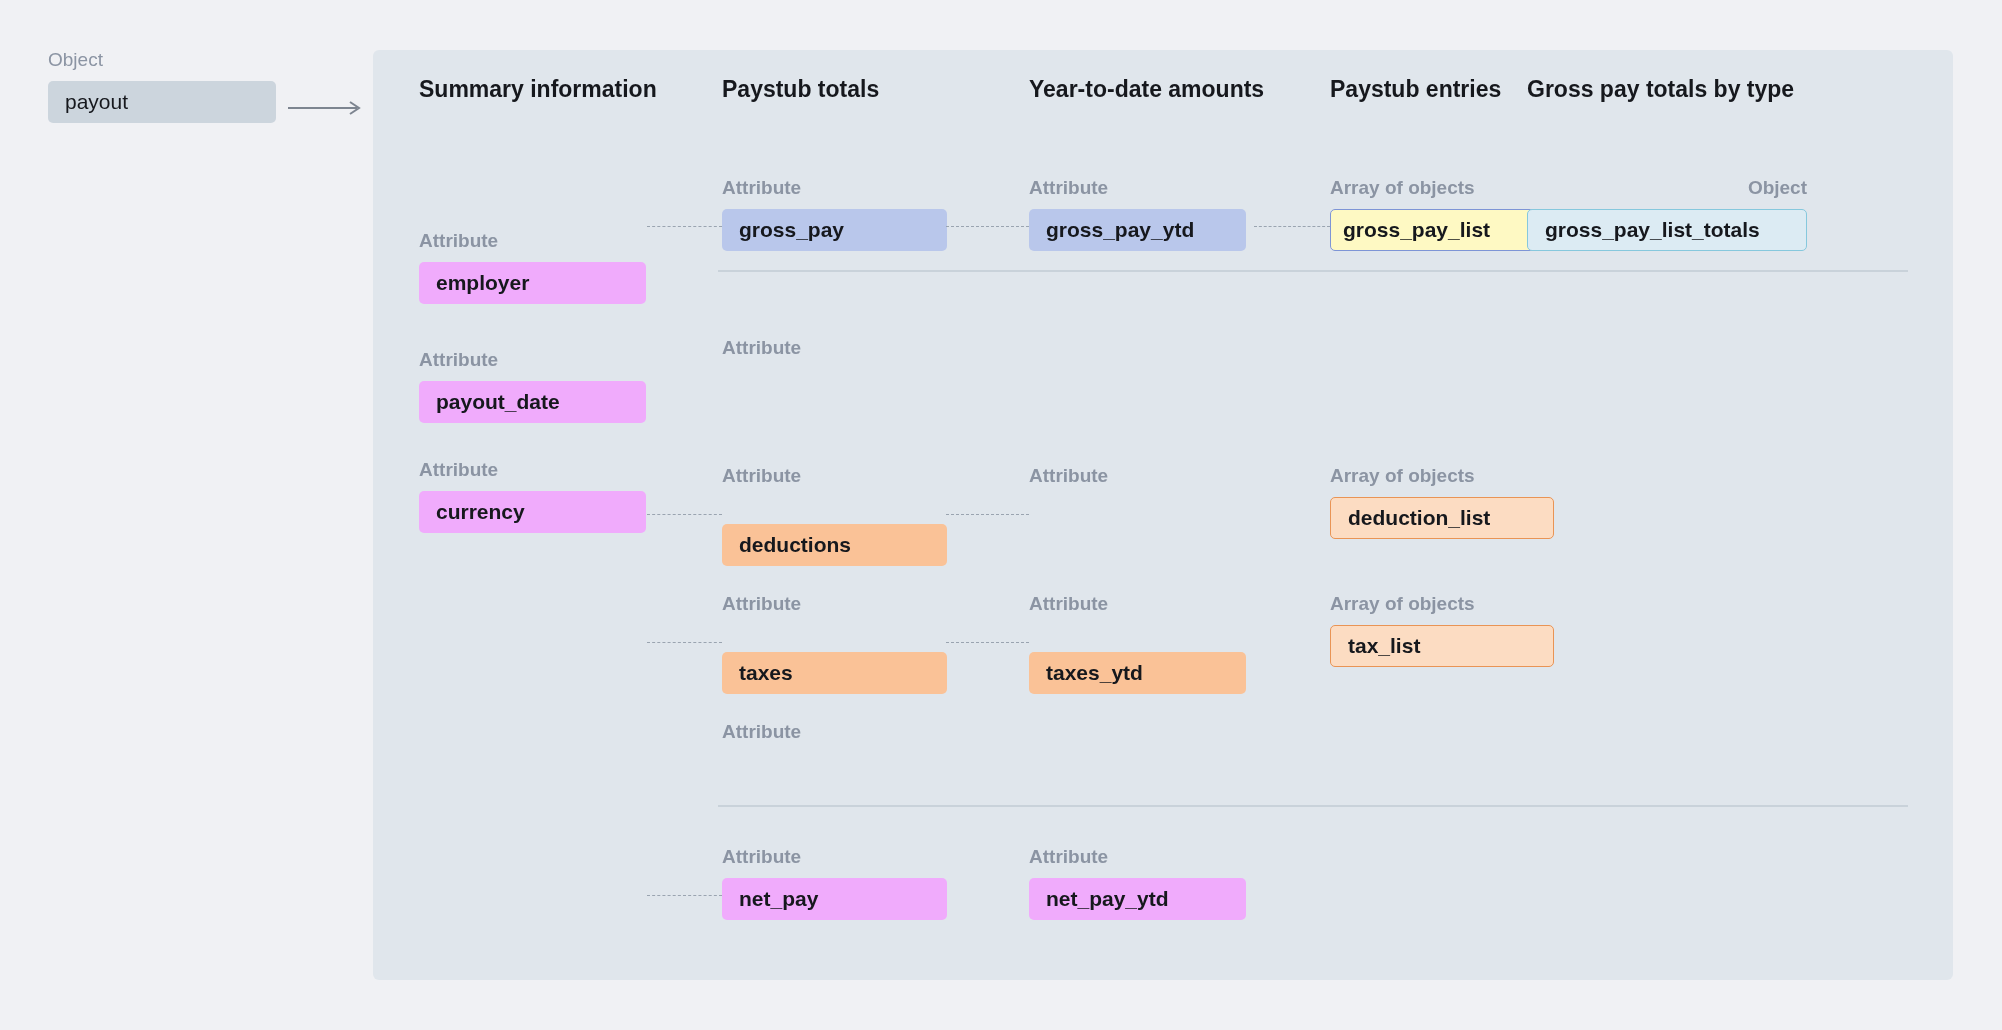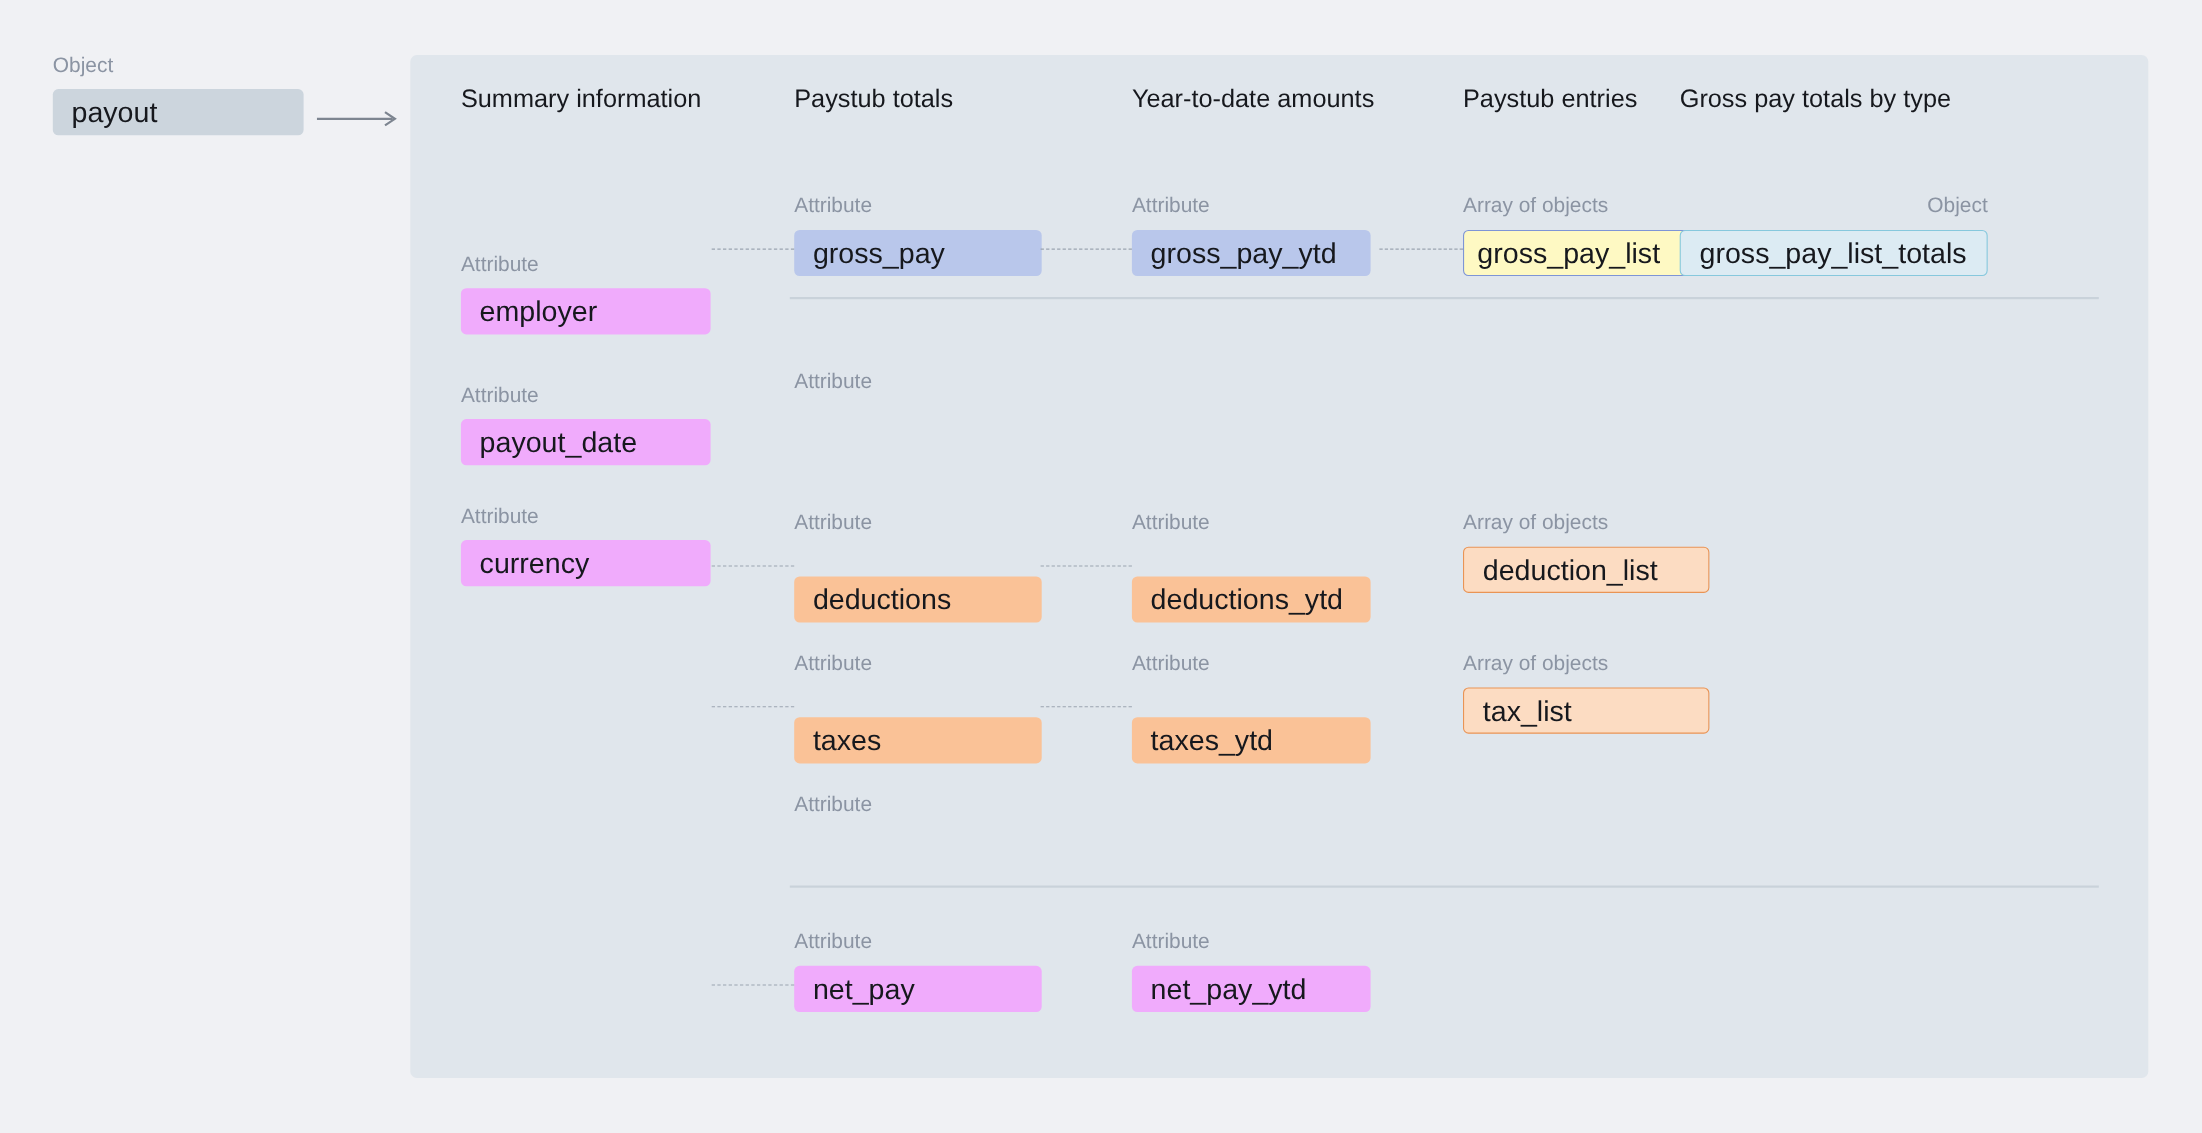--- a/index.html
+++ b/index.html
@@ -29,21 +29,21 @@
     margin-bottom: 9px;
     white-space: nowrap;
   }
   .node {
     box-sizing: border-box;
     height: 42px;
     border-radius: 5px;
     display: flex;
     align-items: center;
     padding-left: 17px;
-    font-size: 26px;
+    font-size: 21px;
     color: #16181d;
     white-space: nowrap;
   }
   .node.gray   { background: #ccd5dd; }
   .node.blue   { background: #b9c7eb; text-align: center; }
   .node.blue-outline {
     background: #fef9c3;
     border: 1.5px solid #7e95d6;
     padding-left: 12px;
   }
@@ -72,20 +72,21 @@
 
   
   #panel {
     position: absolute;
     left: 373px;
     top: 50px;
     width: 1580px;
     height: 930px;
     background: #e0e6ec;
     border-radius: 6px;
+    font-weight: bold;
   }
 
   .col-title {
     position: absolute;
     font-size: 23px;
     color: #16181d;
     white-space: nowrap;
   }
 
   .divider {
@@ -190,23 +191,20 @@
 
   <div class="cell col2" style="top:414px; width:225px">
     <div class="type-label">Attribute</div>
     <div class="node orange">
       <span>deductions</span>
     </div>
   </div>
 
   <div class="cell col3" style="top:414px; width:217px">
     <div class="type-label">Attribute</div>
-    <div class="node orange">
-      <span>deductions_ytd</span>
-    </div>
   </div>
 
   <div class="cell col4" style="top:414px; width:224px">
     <div class="type-label">Array of objects</div>
     <div class="node orange-outline">
       <span>deduction_list</span>
     </div>
   </div>
 
   <div class="connector" style="left:274px; top:464px; width:75px"></div>

